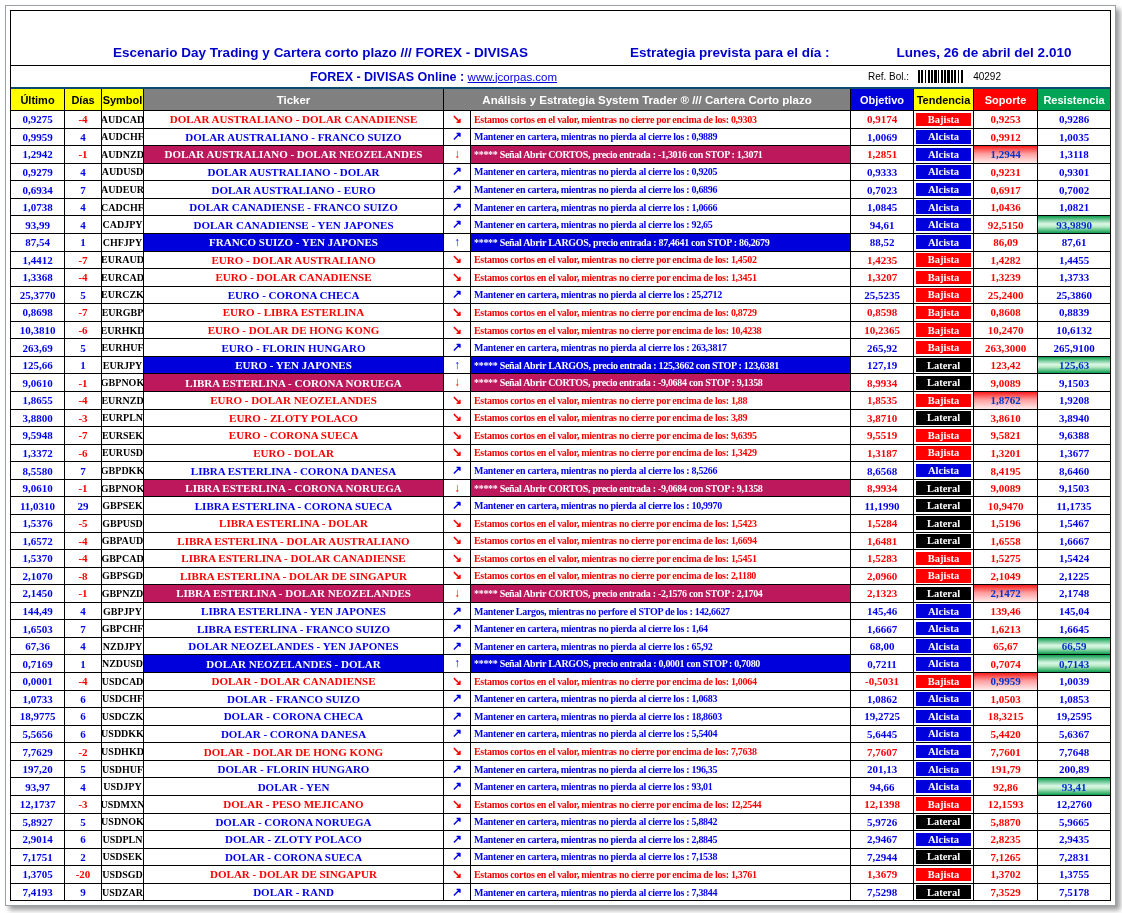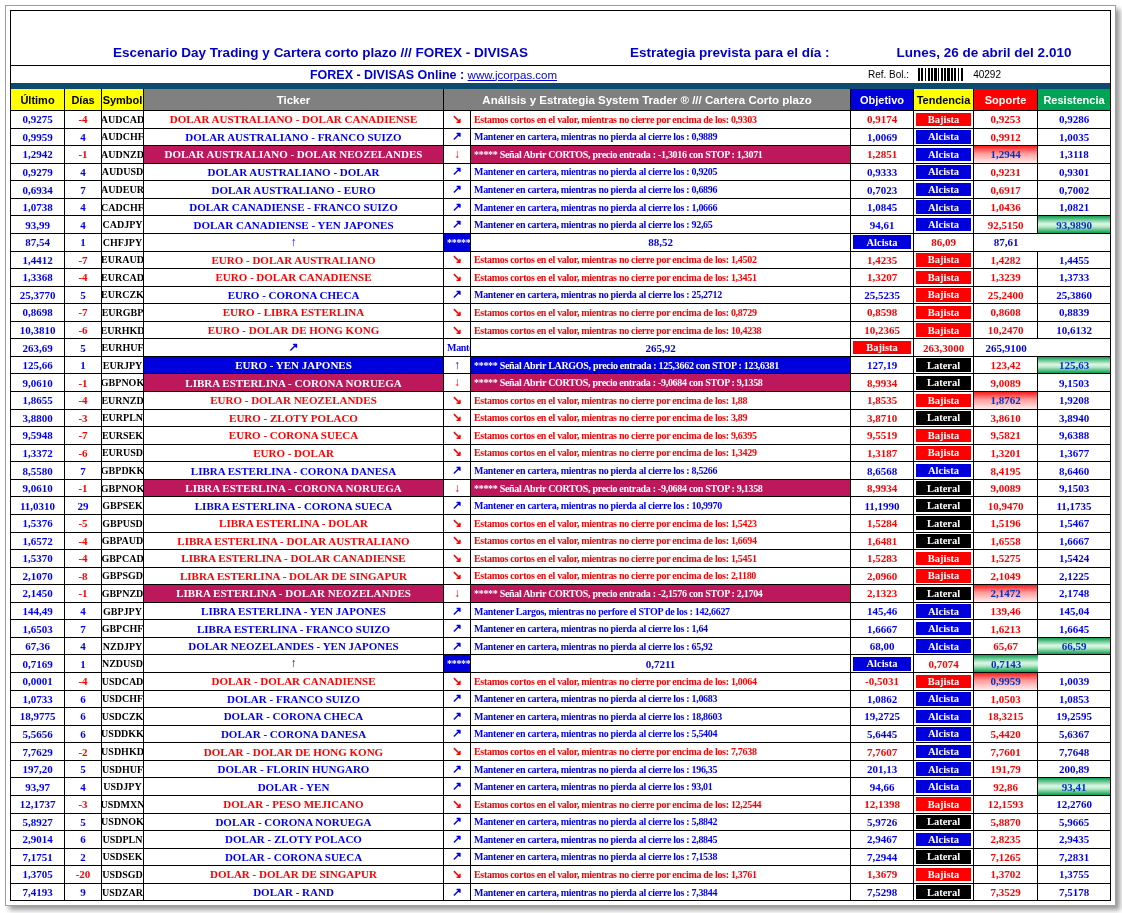--- a/index.html
+++ b/index.html
@@ -33,21 +33,21 @@
     color: #0000cc; font-weight: bold; font-size: 13.5px;
     white-space: nowrap;
     margin-top: 28px;
   }
   .titlebar .main  { flex: 1; text-align: center; }
   .titlebar .strat { width: 228px; }
   .titlebar .date  { width: 252px; text-align: center; }
   .subtitlebar {
     height: 23px; flex: 0 0 23px;
     display: flex; align-items: center;
-    border-bottom: 6px solid #0c4a6e;
+    border-bottom: 2px solid #0c4a6e;
     white-space: nowrap;
   }
   .sub-online { width: 845px; text-align: center; color: #0000cc; font-weight: bold; font-size: 12.5px; }
   .sub-online a { color: #0000dd; font-weight: normal; font-size: 11.5px; text-decoration: underline; }
   .sub-ref { flex: 1; display: flex; align-items: center; justify-content: flex-start; gap: 9px; font-size: 10px; color: #000; padding-left: 12px; }
   .barcode {
     width: 46px; height: 13px; display: inline-block;
     background: repeating-linear-gradient(90deg,#000 0 1.6px,#fff 1.6px 3.1px,#000 3.1px 5.4px,#fff 5.4px 6.6px);
   }
   
@@ -265,20 +265,21 @@
       <div class="badge t-alcista">Alcista</div>
     </div>
     <div class="cell c-soporte">92,5150</div>
     <div class="cell c-resistencia hl-green">93,9890</div>
   </div>
 
   <div class="row r-sigup">
     <div class="cell c-ultimo">87,54</div>
     <div class="cell c-dias pos">1</div>
     <div class="cell c-symbol">CHFJPY</div>
+    <div class="cell c-ticker">FRANCO SUIZO - YEN JAPONES</div>
     <div class="cell c-arrow">↑</div>
     <div class="cell c-analysis">*****  Señal Abrir LARGOS,  precio entrada : 87,4641  con STOP  :  86,2679</div>
     <div class="cell c-objetivo">88,52</div>
     <div class="cell c-tendencia">
       <div class="badge t-alcista">Alcista</div>
     </div>
     <div class="cell c-soporte">86,09</div>
     <div class="cell c-resistencia">87,61</div>
   </div>
 
@@ -354,20 +355,21 @@
       <div class="badge t-bajista">Bajista</div>
     </div>
     <div class="cell c-soporte">10,2470</div>
     <div class="cell c-resistencia">10,6132</div>
   </div>
 
   <div class="row r-up">
     <div class="cell c-ultimo">263,69</div>
     <div class="cell c-dias pos">5</div>
     <div class="cell c-symbol">EURHUF</div>
+    <div class="cell c-ticker">EURO - FLORIN HUNGARO</div>
     <div class="cell c-arrow">↗</div>
     <div class="cell c-analysis">Mantener en cartera, mientras no pierda al cierre los :  263,3817</div>
     <div class="cell c-objetivo">265,92</div>
     <div class="cell c-tendencia">
       <div class="badge t-bajista">Bajista</div>
     </div>
     <div class="cell c-soporte">263,3000</div>
     <div class="cell c-resistencia">265,9100</div>
   </div>
 
@@ -623,20 +625,21 @@
       <div class="badge t-alcista">Alcista</div>
     </div>
     <div class="cell c-soporte">65,67</div>
     <div class="cell c-resistencia hl-green">66,59</div>
   </div>
 
   <div class="row r-sigup">
     <div class="cell c-ultimo">0,7169</div>
     <div class="cell c-dias pos">1</div>
     <div class="cell c-symbol">NZDUSD</div>
+    <div class="cell c-ticker">DOLAR NEOZELANDES - DOLAR</div>
     <div class="cell c-arrow">↑</div>
     <div class="cell c-analysis">*****  Señal Abrir LARGOS,  precio entrada : 0,0001  con STOP  :  0,7080</div>
     <div class="cell c-objetivo">0,7211</div>
     <div class="cell c-tendencia">
       <div class="badge t-alcista">Alcista</div>
     </div>
     <div class="cell c-soporte">0,7074</div>
     <div class="cell c-resistencia hl-green">0,7143</div>
   </div>
 

